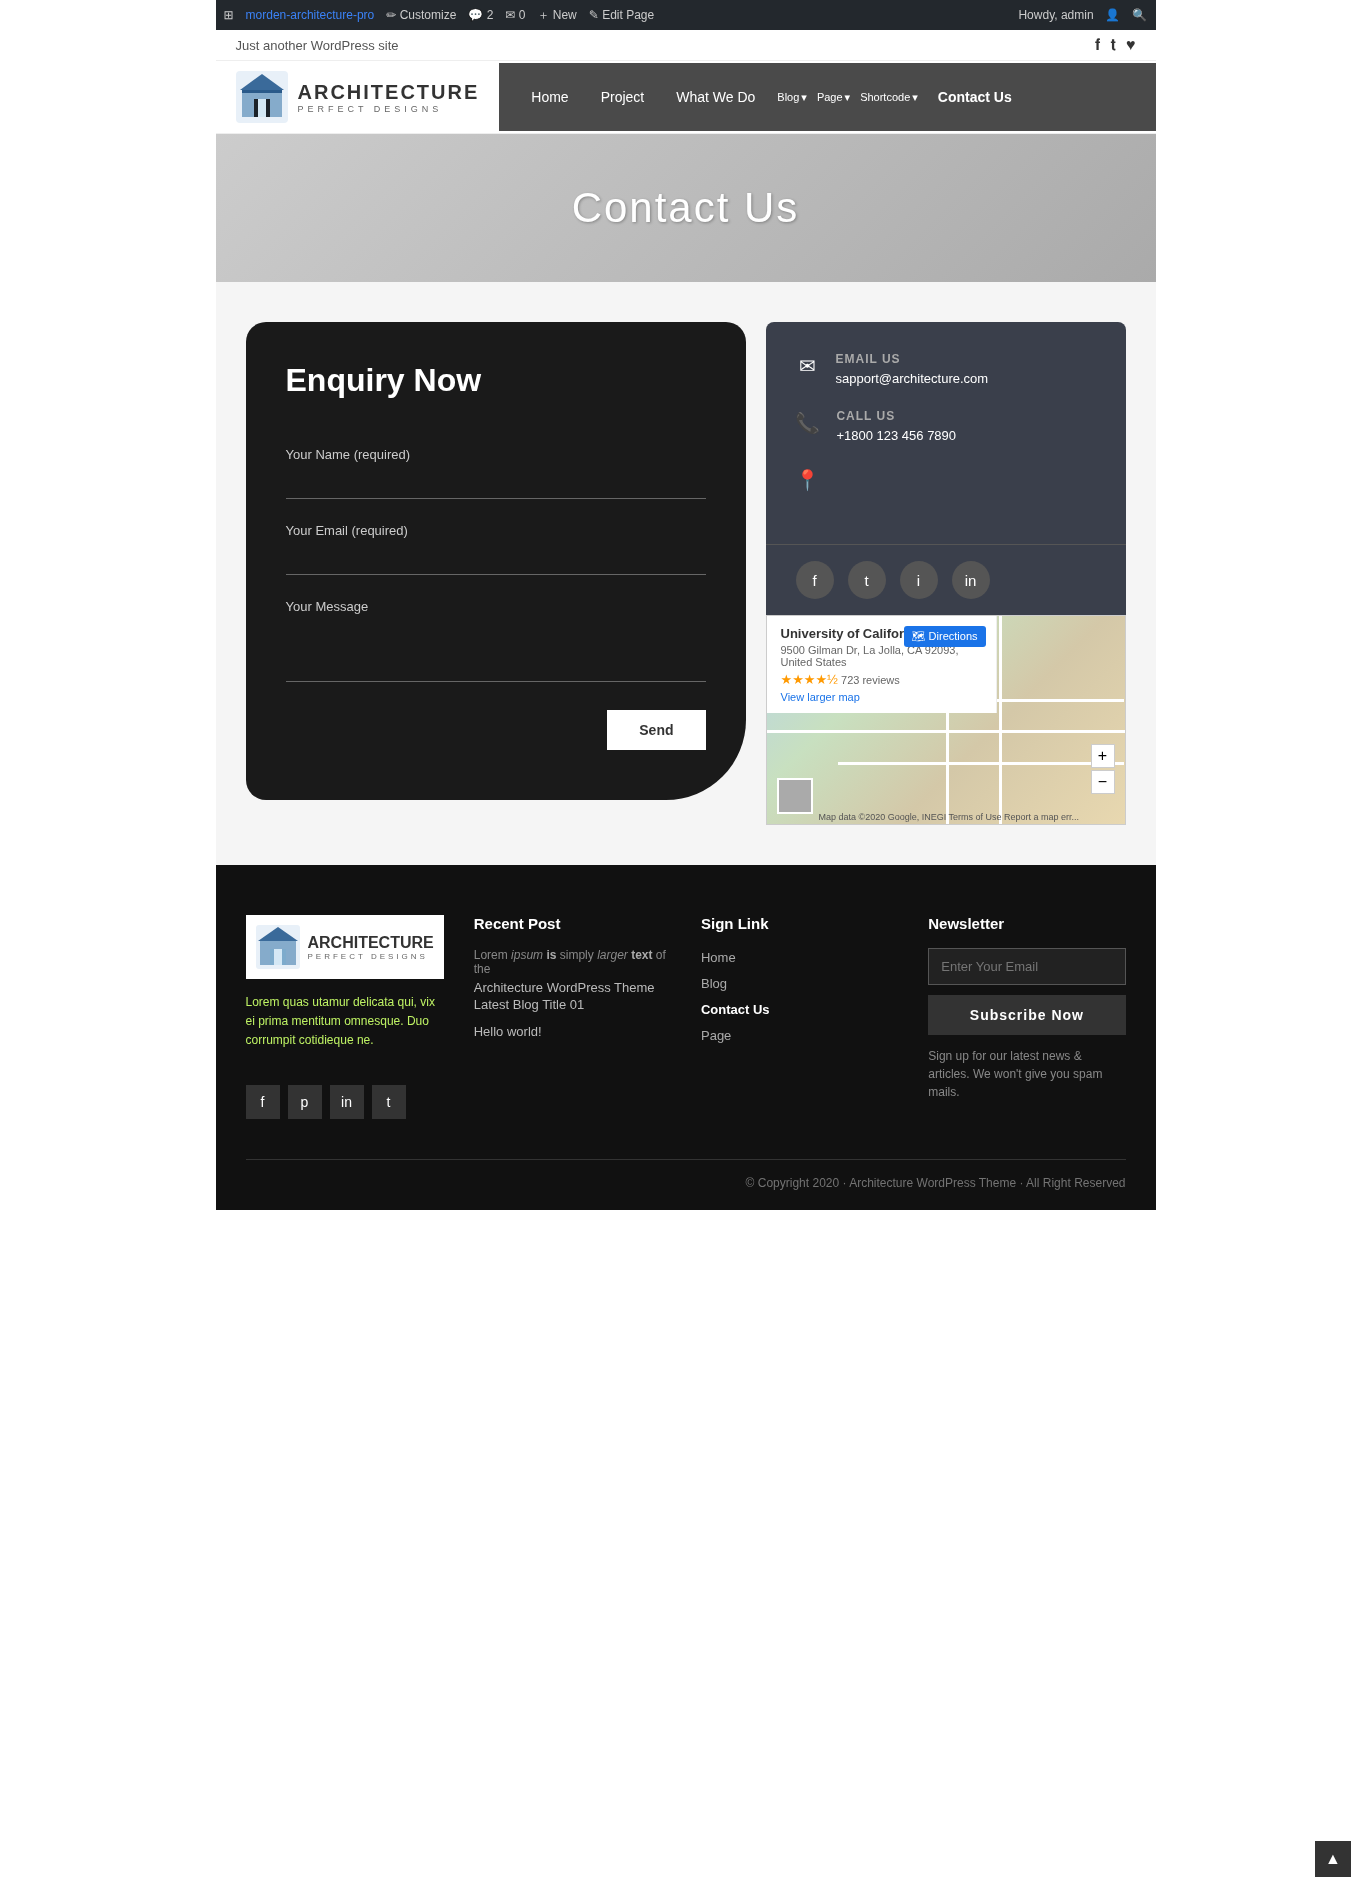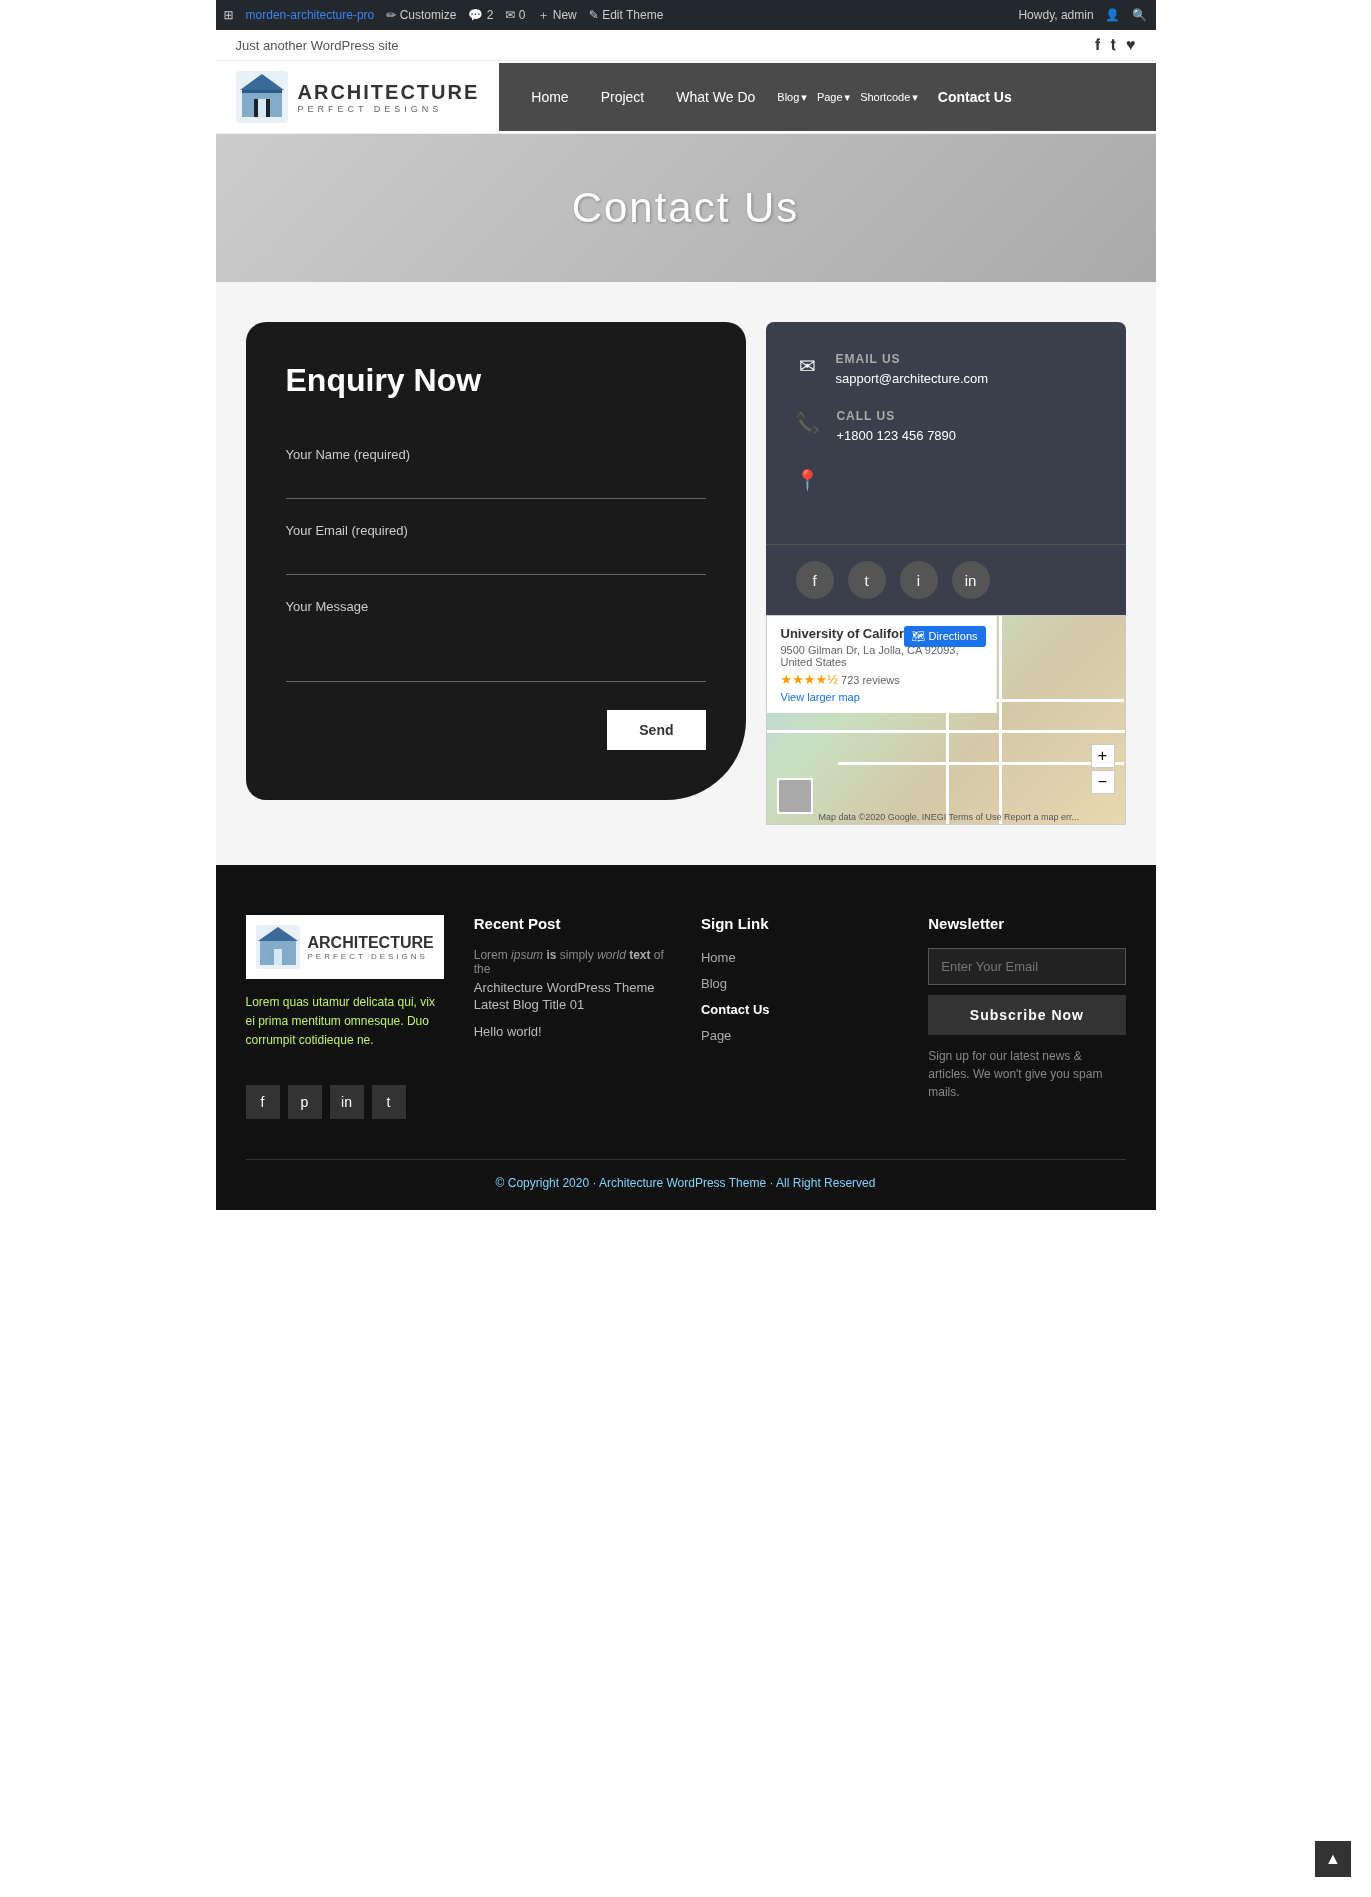--- a/index.html
+++ b/index.html
@@ -360,23 +360,23 @@
       font-size: 14px;
       font-weight: bold;
       cursor: pointer;
       letter-spacing: 1px;
     }
     .newsletter-note { font-size: 12px; color: #888; margin-top: 12px; line-height: 1.5; }
 
     .footer-bottom {
       border-top: 1px solid #333;
       padding-top: 16px;
-      text-align: center;
+      text-align: right;
       font-size: 12px;
-      color: #7dd3fc;
+      color: #737373;
     }
 
     
     .scroll-top {
       position: fixed;
       bottom: 20px;
       right: 20px;
       background: #333;
       color: #fff;
       width: 36px;
@@ -391,21 +391,21 @@
 </head>
 <body>
 
 <div class="admin-bar">
   <span>⊞</span>
   <a>morden-architecture-pro</a>
   <span>✏ <span>Customize</span></span>
   <span>💬 <span>2</span></span>
   <span>✉ <span>0</span></span>
   <span>＋ <span>New</span></span>
-  <span>✎ <span>Edit Theme</span></span>
+  <span>✎ <span>Edit Page</span></span>
   <span class="spacer"></span>
   <span>Howdy, admin</span>
   <span>👤</span>
   <span>🔍</span>
 </div>
 
 <div class="top-bar">
   <span class="tagline">Just another WordPress site</span>
   <div class="social-icons">
     <span>𝐟</span>
@@ -560,21 +560,21 @@
         <div class="fs-btn">f</div>
         <div class="fs-btn">p</div>
         <div class="fs-btn">in</div>
         <div class="fs-btn">t</div>
       </div>
     </div>
 
     <div class="footer-col">
       <h4>Recent Post</h4>
       <div class="recent-post-item">
-        <div class="rp-dummy">Lorem <span>ipsum</span> <strong>is</strong> simply <span>world</span> <strong>text</strong> of the</div>
+        <div class="rp-dummy">Lorem <span>ipsum</span> <strong>is</strong> simply <span>larger</span> <strong>text</strong> of the</div>
         <div class="rp-title">Architecture WordPress Theme</div>
         <div class="rp-title">Latest Blog Title 01</div>
       </div>
       <div class="rp-hello">Hello world!</div>
     </div>
 
     <div class="footer-col">
       <h4>Sign Link</h4>
       <ul class="quick-links">
         <li><a>Home</a></li>

